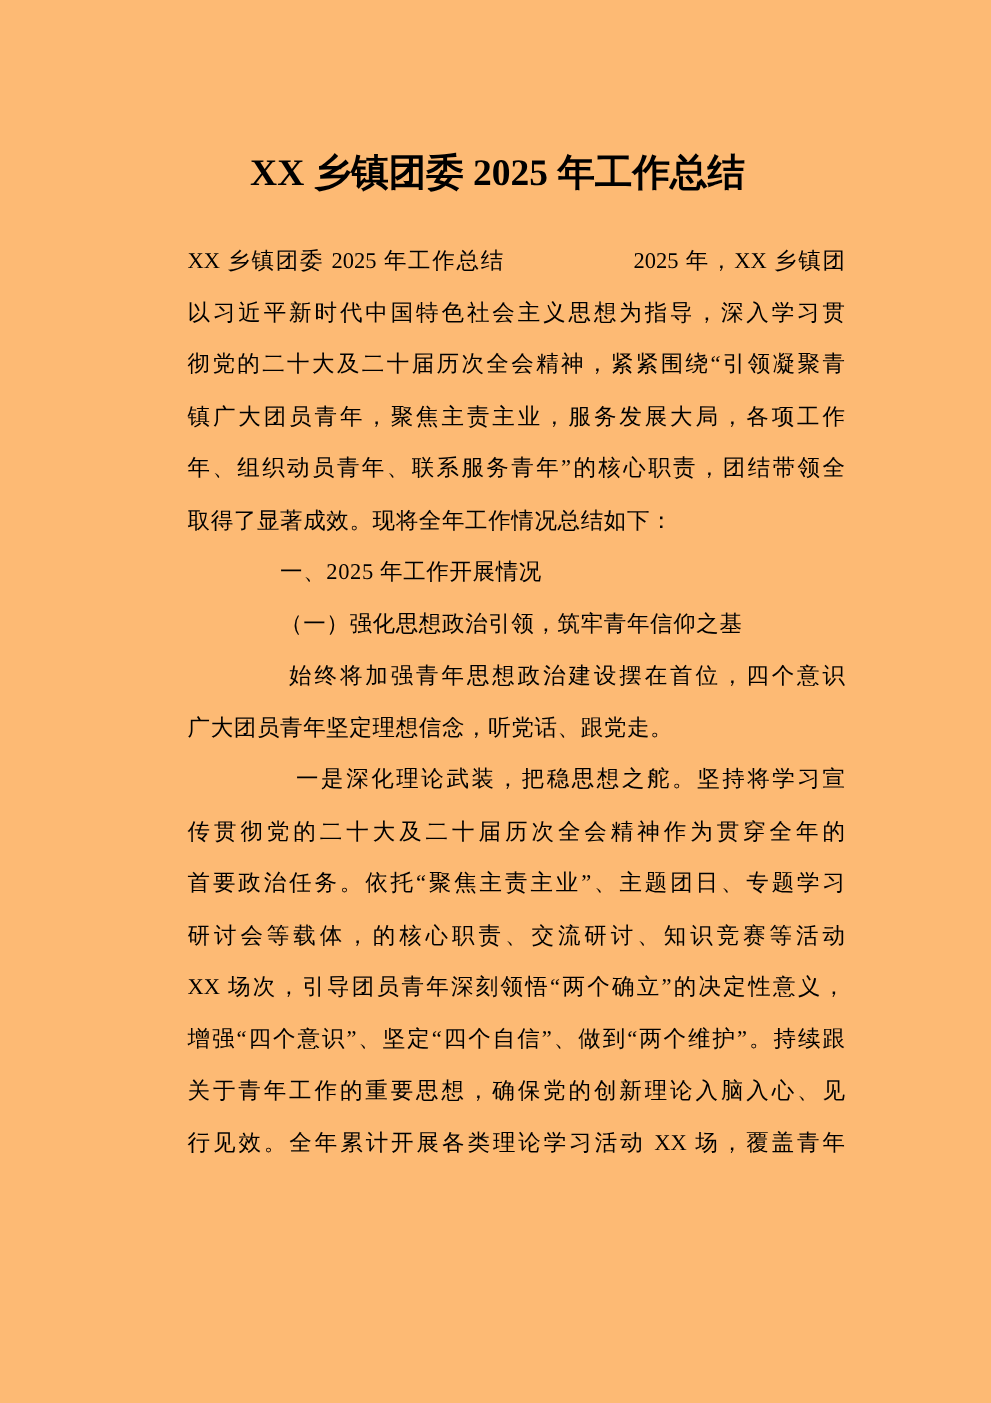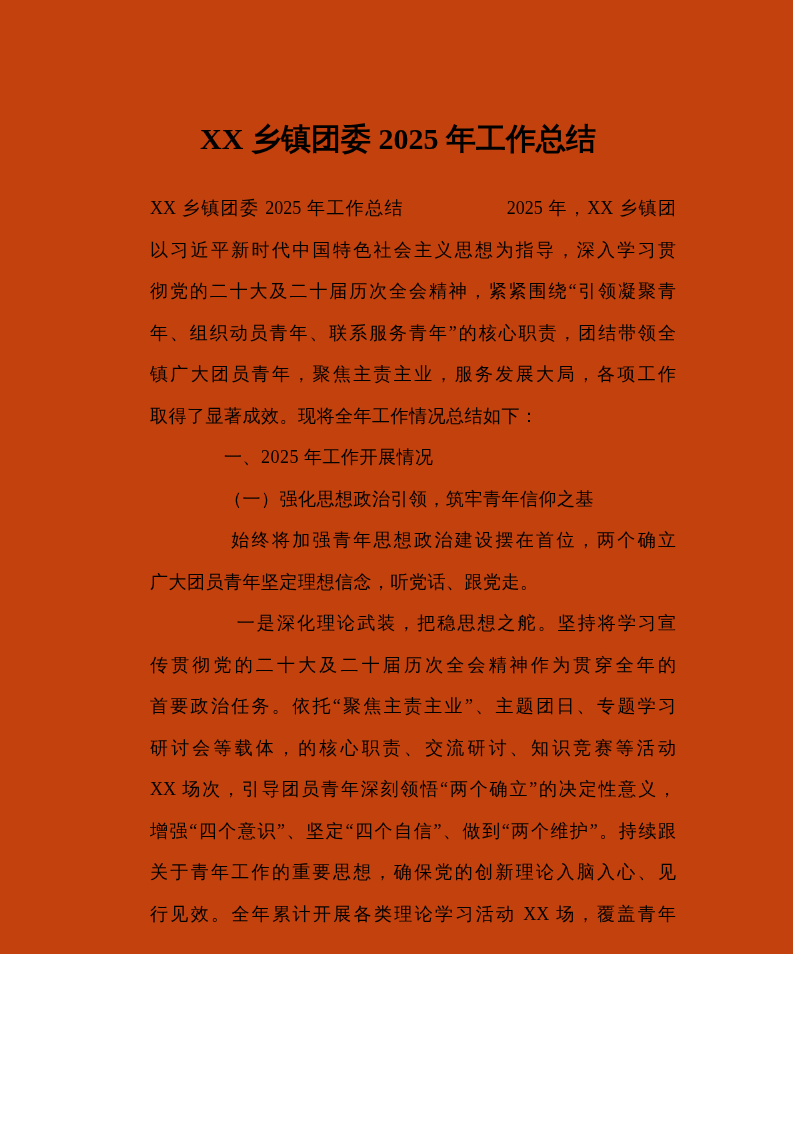--- a/index.html
+++ b/index.html
@@ -3,23 +3,23 @@
 <meta charset="utf-8">
 <style>
   html, body {
     margin: 0;
     padding: 0;
     background: #ffffff;
   }
   .page {
     position: relative;
     width: 793px;
-    height: 954px;
+    height: 1122px;
     margin: 0 auto;
-    background: #c2410c;
+    background: #fdba74;
     color: #000000;
     overflow: hidden;
     box-sizing: border-box;
     padding: 118px 117px 0 120px;
     font-family: "Liberation Serif", "DejaVu Serif", serif;
   }
   .doc-title {
     margin: 0;
     font-size: 30px;
     line-height: 42px;
@@ -48,26 +48,26 @@
 </style>
 </head>
 <body>
 
 <div class="page">
   <h1 class="doc-title">XX 乡镇团委 2025 年工作总结</h1>
   <div class="doc-body">
       <div class="line justify">XX 乡镇团委 2025 年工作总结　　　　　 2025 年，XX 乡镇团</div>
       <div class="line justify">以习近平新时代中国特色社会主义思想为指导，深入学习贯</div>
       <div class="line justify">彻党的二十大及二十届历次全会精神，紧紧围绕“引领凝聚青</div>
+      <div class="line justify">镇广大团员青年，聚焦主责主业，服务发展大局，各项工作</div>
       <div class="line justify">年、组织动员青年、联系服务青年”的核心职责，团结带领全</div>
-      <div class="line justify">镇广大团员青年，聚焦主责主业，服务发展大局，各项工作</div>
       <div class="line">取得了显著成效。现将全年工作情况总结如下：</div>
       <div class="line">　　　　一、2025 年工作开展情况</div>
       <div class="line">　　　　（一）强化思想政治引领，筑牢青年信仰之基</div>
-      <div class="line justify">　　　　始终将加强青年思想政治建设摆在首位，两个确立</div>
+      <div class="line justify">　　　　始终将加强青年思想政治建设摆在首位，四个意识</div>
       <div class="line">广大团员青年坚定理想信念，听党话、跟党走。</div>
       <div class="line justify">　　　　 一是深化理论武装，把稳思想之舵。坚持将学习宣</div>
       <div class="line justify">传贯彻党的二十大及二十届历次全会精神作为贯穿全年的</div>
       <div class="line justify">首要政治任务。依托“聚焦主责主业”、主题团日、专题学习</div>
       <div class="line justify">研讨会等载体，的核心职责、交流研讨、知识竞赛等活动</div>
       <div class="line justify">XX 场次，引导团员青年深刻领悟“两个确立”的决定性意义，</div>
       <div class="line justify">增强“四个意识”、坚定“四个自信”、做到“两个维护”。持续跟</div>
       <div class="line justify">关于青年工作的重要思想，确保党的创新理论入脑入心、见</div>
       <div class="line justify">行见效。全年累计开展各类理论学习活动 XX 场，覆盖青年</div>
     </div>

